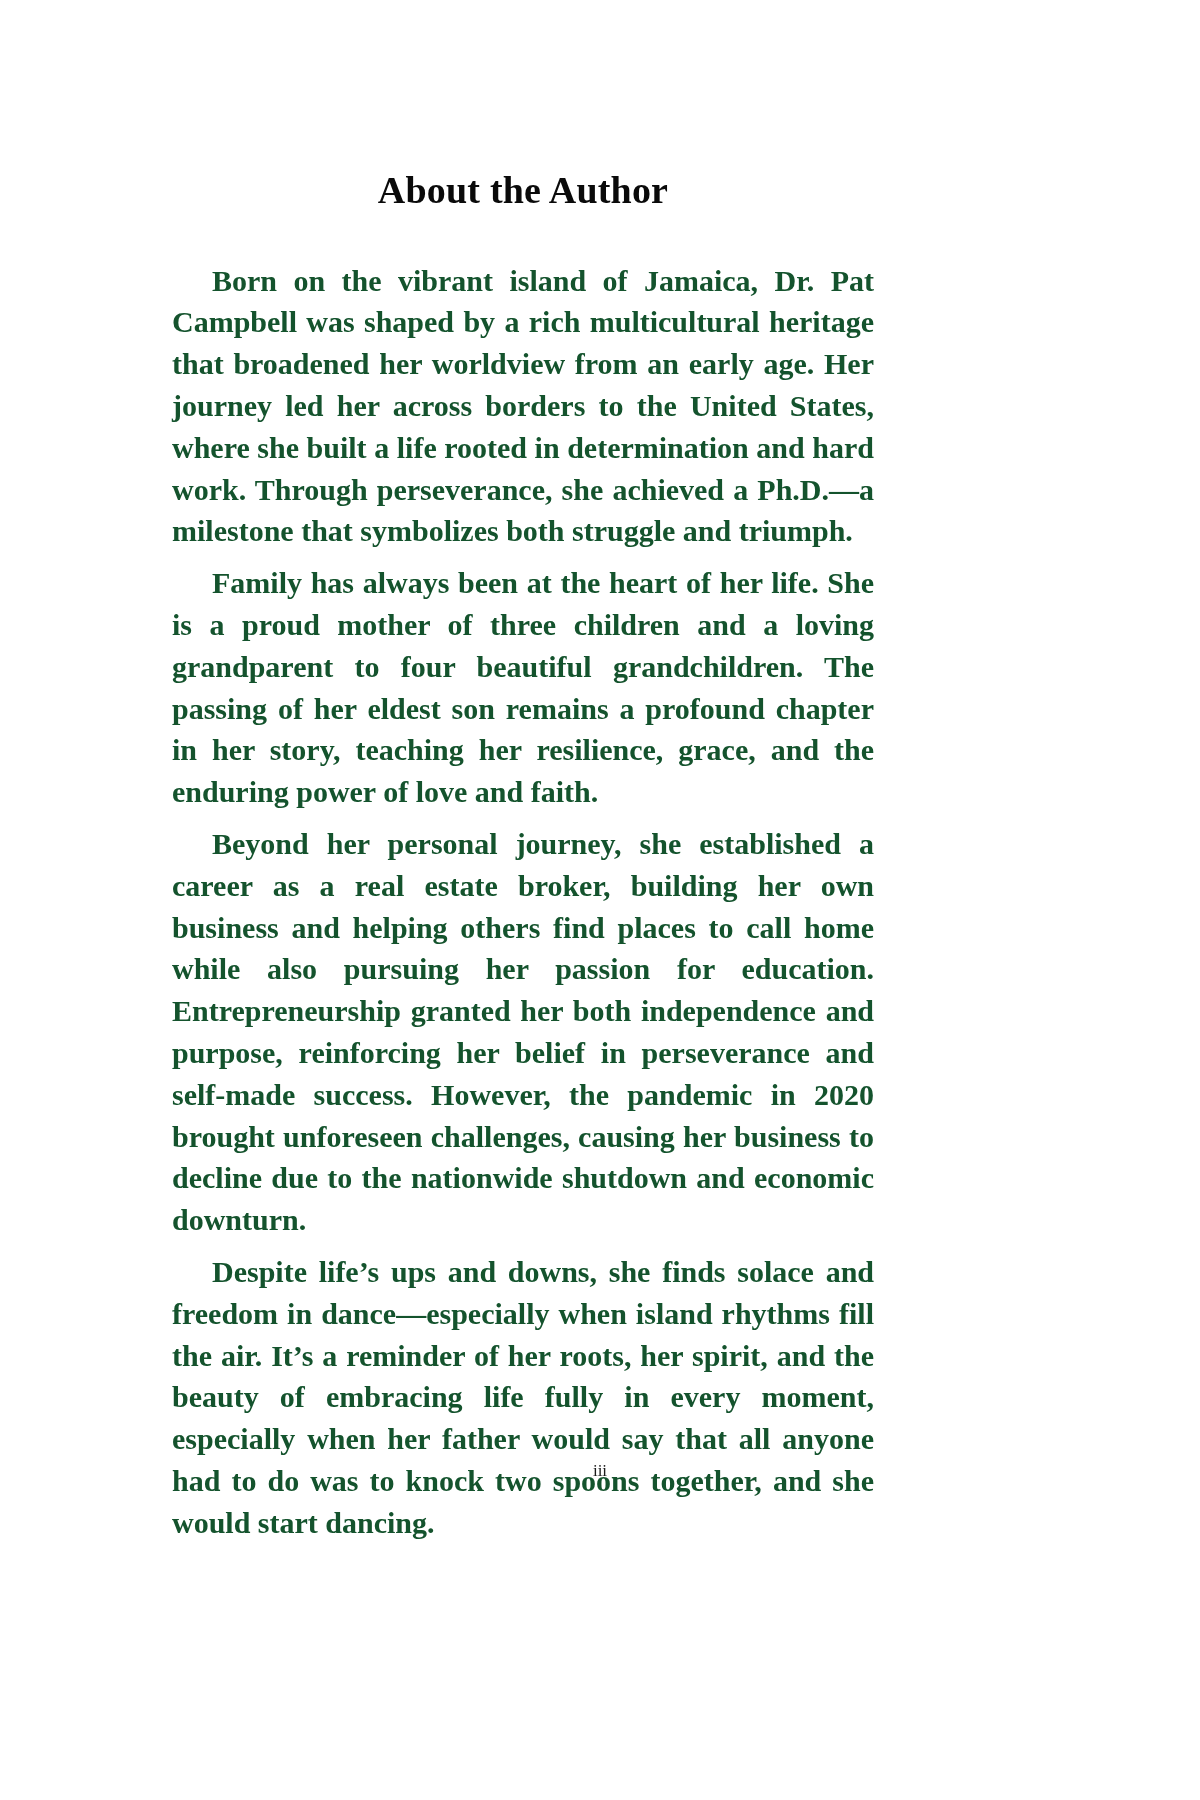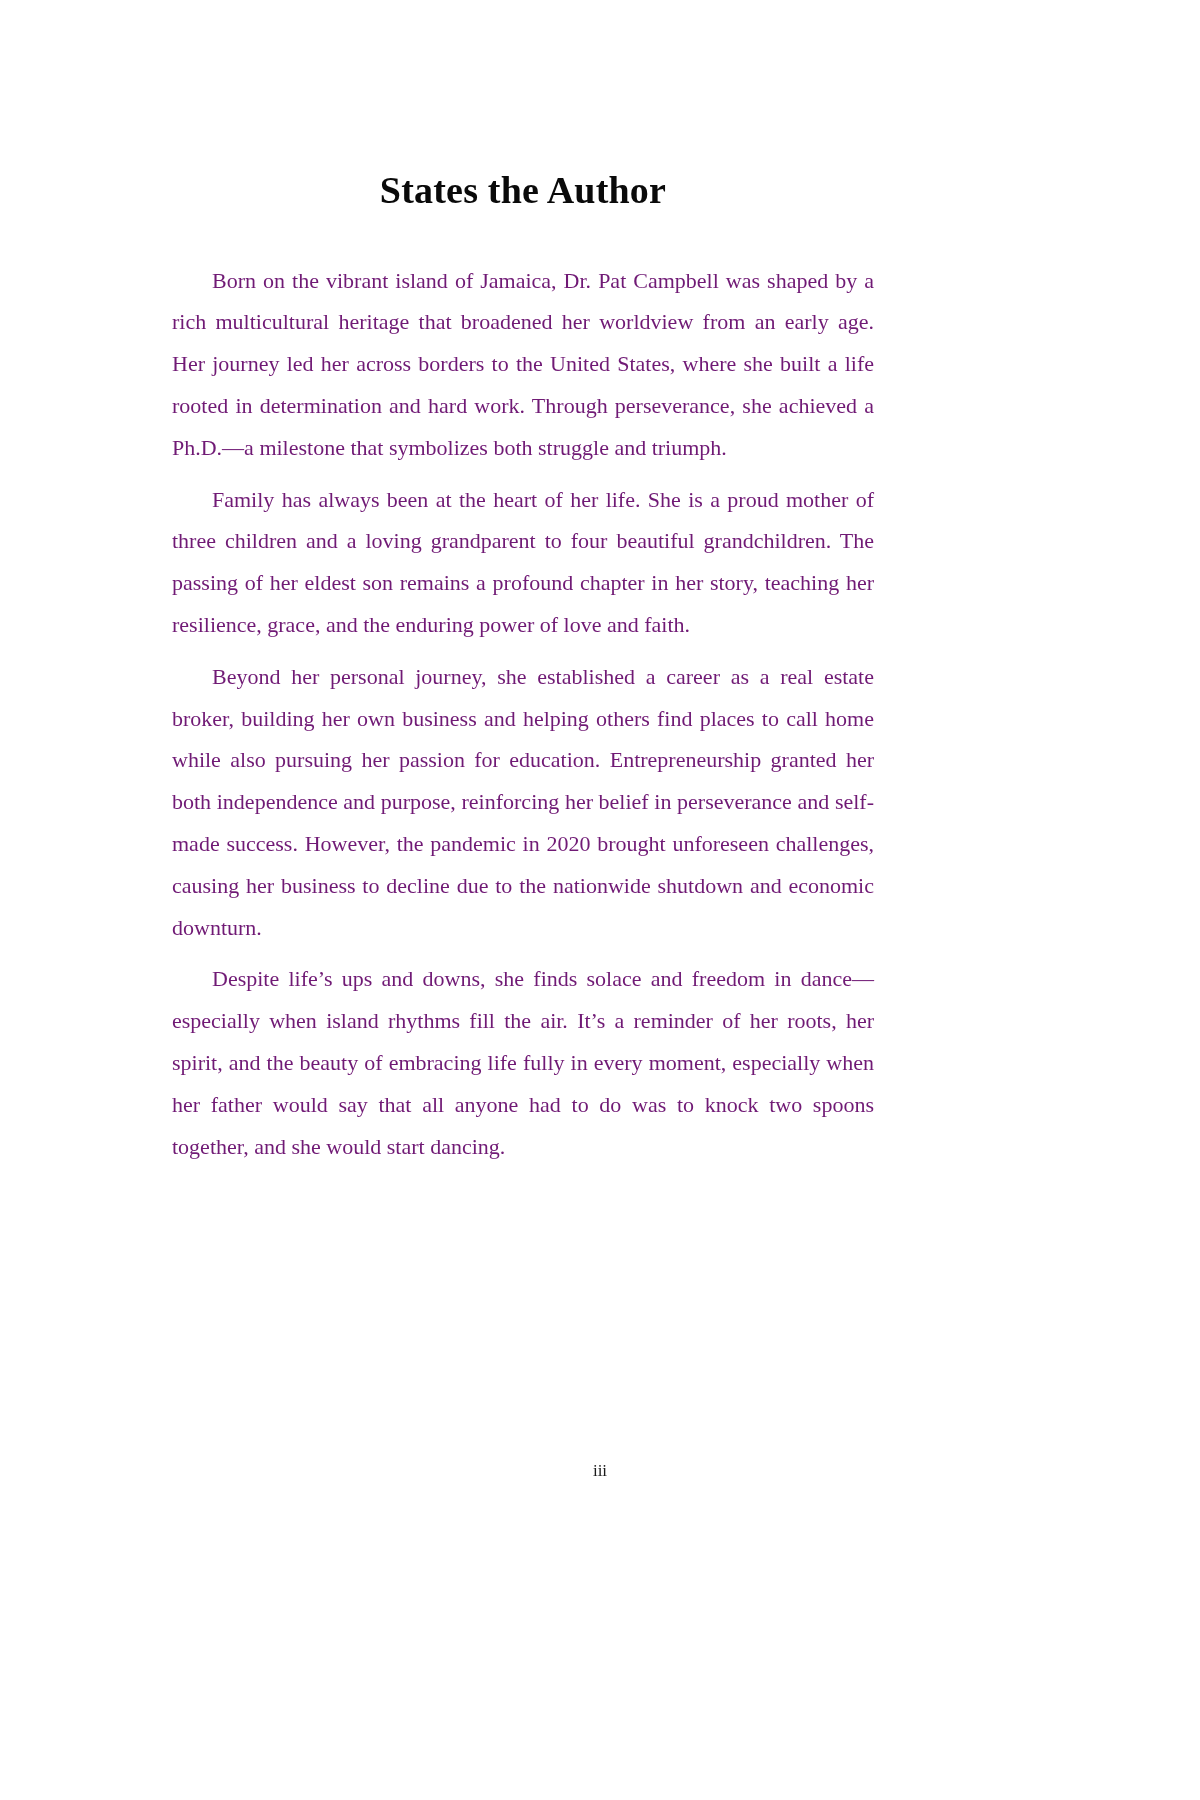--- a/index.html
+++ b/index.html
@@ -31,28 +31,29 @@
   .page-title {
     font-size: 38px;
     font-weight: bold;
     text-align: center;
     letter-spacing: 0.2px;
     margin: 0 0 46px 0;
     line-height: 1.2;
     color: #0a0a0a;
   }
   .para {
-    font-size: 22px;
+    font-size: 30px;
     line-height: 41.8px;
     text-align: justify;
     text-justify: inter-word;
     text-indent: 40px;
     margin: 0 0 10px 0;
-    color: #701a75;
+    color: #14532d;
     hyphens: none;
+    font-weight: bold;
   }
   .para:last-of-type {
     margin-bottom: 12px;
   }
   .folio {
     position: absolute;
     left: 0;
     right: 0;
     top: 1462px;
     text-align: center;
@@ -61,21 +62,21 @@
     color: #1a1a1a;
   }
 </style>
 </head>
 <body>
 
 <div class="page">
 
   <div class="content">
 
-    <h1 class="page-title">States the Author</h1>
+    <h1 class="page-title">About the Author</h1>
 
     <p class="para">Born on the vibrant island of Jamaica, Dr. Pat Campbell was shaped by a rich multicultural heritage that broadened her worldview from an early age. Her journey led her across borders to the United States, where she built a life rooted in determination and hard work. Through perseverance, she achieved a Ph.D.—a milestone that symbolizes both struggle and triumph.</p>
 
     <p class="para">Family has always been at the heart of her life. She is a proud mother of three children and a loving grandparent to four beautiful grandchildren. The passing of her eldest son remains a profound chapter in her story, teaching her resilience, grace, and the enduring power of love and faith.</p>
 
     <p class="para">Beyond her personal journey, she established a career as a real estate broker, building her own business and helping others find places to call home while also pursuing her passion for education. Entrepreneurship granted her both independence and purpose, reinforcing her belief in perseverance and self-made success. However, the pandemic in 2020 brought unforeseen challenges, causing her business to decline due to the nationwide shutdown and economic downturn.</p>
 
     <p class="para">Despite life’s ups and downs, she finds solace and freedom in dance—especially when island rhythms fill the air. It’s a reminder of her roots, her spirit, and the beauty of embracing life fully in every moment, especially when her father would say that all anyone had to do was to knock two spoons together, and she would start dancing.</p>
 
   </div>

